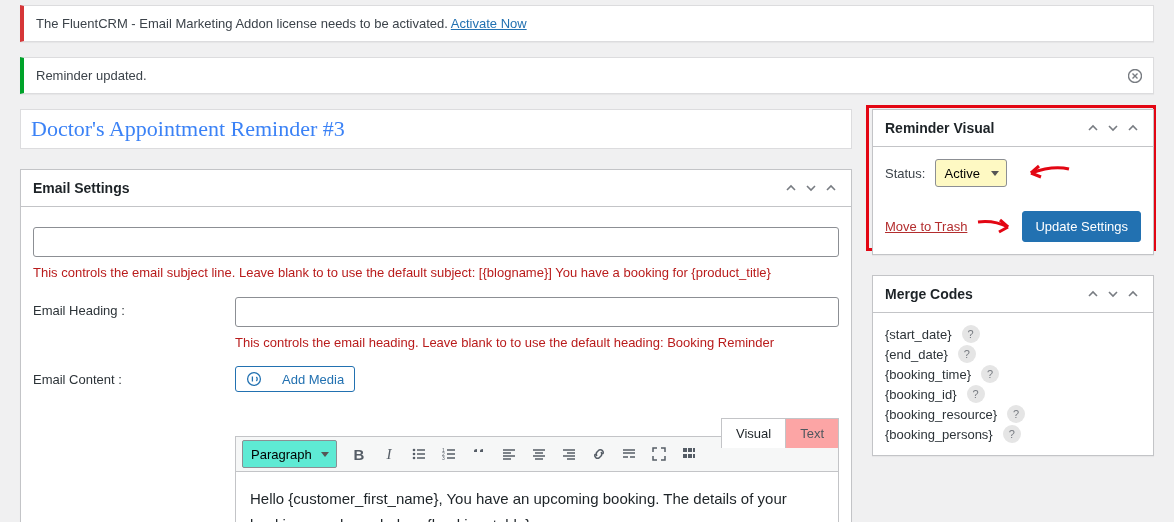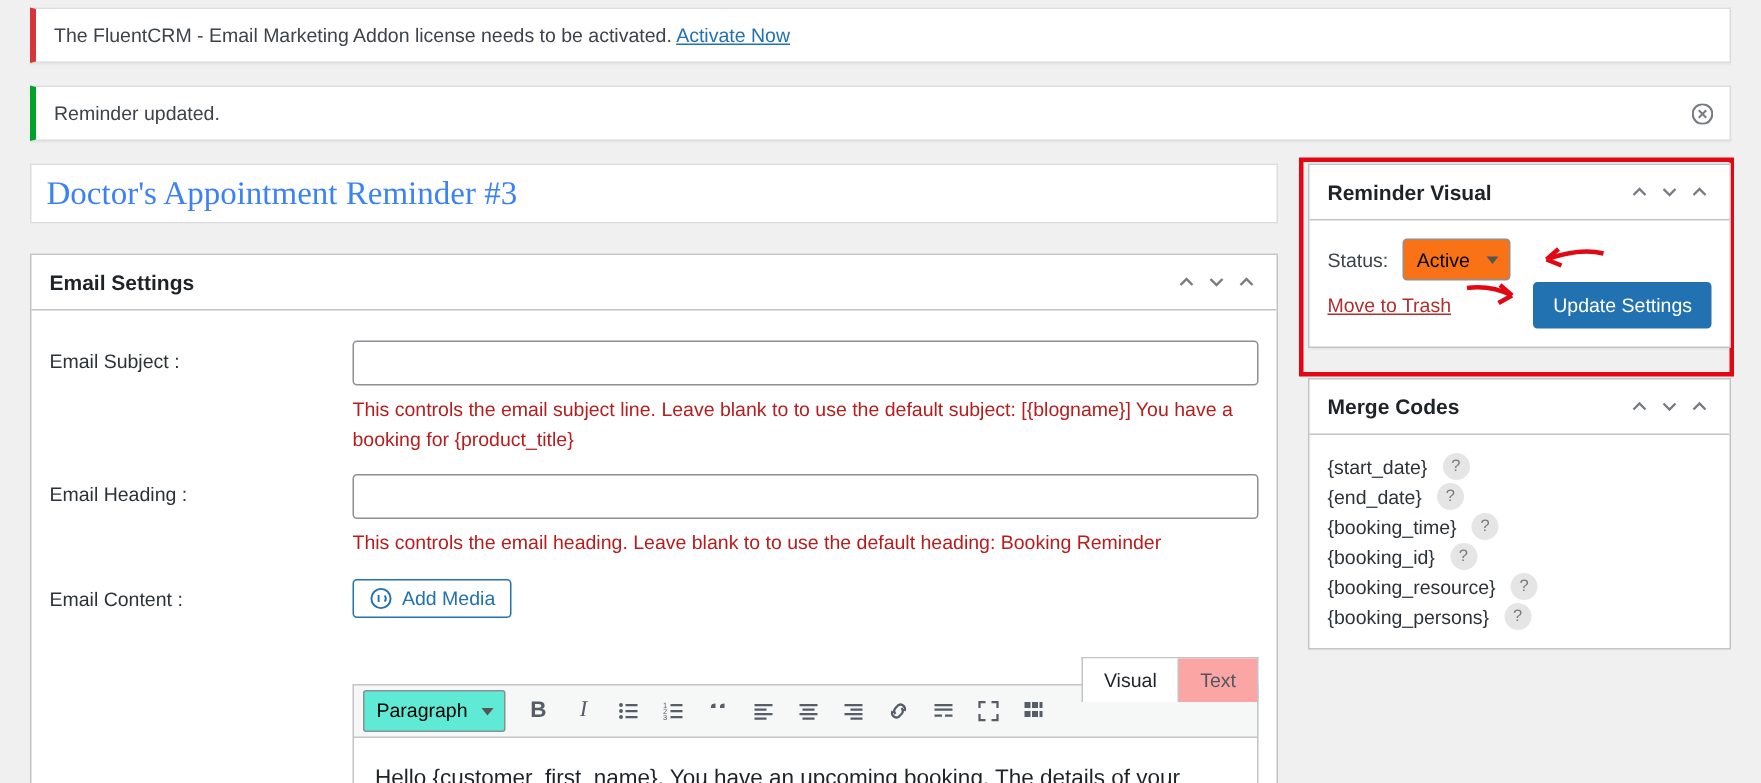--- a/index.html
+++ b/index.html
@@ -17,35 +17,35 @@
   .postbox { background: #fff; border: 1px solid #c3c4c7; box-shadow: 0 1px 1px rgba(0,0,0,.04); margin-bottom: 20px; }
   .postbox h2 { font-size: 14px; font-weight: 600; padding: 10px 12px; border-bottom: 1px solid #c3c4c7; display: flex; align-items: center; justify-content: space-between; color: #1d2327; }
   .handles { display: flex; gap: 4px; color: #787c82; }
   .handle-icon { width: 16px; height: 16px; display: inline-flex; align-items: center; justify-content: center; cursor: pointer; }
   .inside { padding: 12px; }
   .form-row { display: flex; gap: 12px; padding: 8px 0 6px; }
   .form-label { width: 190px; padding-top: 6px; color: #2c3338; }
   .form-field { flex: 1; }
   .text-input { width: 100%; height: 30px; padding: 0 8px; border: 1px solid #8c8f94; border-radius: 3px; background: #fff; }
   .description { color: #b91c1c; margin-top: 6px; font-size: 13px; line-height: 1.5; }
-  .add-media { display: inline-flex; align-items: center; gap: 6px; border: 1px solid #2271b1; color: #2271b1; background: #fff; padding: 4px 10px; border-radius: 3px; cursor: pointer; font-size: 13px; }
+  .add-media { display: inline-flex; align-items: center; gap: 20px; border: 1px solid #2271b1; color: #2271b1; background: #fff; padding: 4px 10px; border-radius: 3px; cursor: pointer; font-size: 13px; }
   .editor-top { display: flex; justify-content: space-between; align-items: flex-end; margin-top: 14px; }
   .editor-tabs { display: flex; border: 1px solid #c3c4c7; border-bottom: none; position: relative; top: 12px; }
   .editor-tab { padding: 7px 14px; font-size: 13px; color: #50575e; cursor: pointer; border-right: 1px solid #c3c4c7; background: #fca5a5; }
   .editor-tab:last-child { border-right: none; }
   .editor-tab.active { background: #fff; color: #1d2327; }
   .toolbar { border: 1px solid #c3c4c7; background: #f6f7f7; padding: 3px 6px; display: flex; align-items: center; gap: 2px; }
   .tb-select { height: 28px; border: 1px solid #8c8f94; border-radius: 2px; background: #5eead4; font-size: 13px; padding: 0 24px 0 8px; appearance: none; position: relative; }
   .tb-select-wrap { position: relative; display: inline-block; margin-right: 6px; }
   .tb-select-wrap::after { content: ''; position: absolute; right: 8px; top: 12px; border-left: 4px solid transparent; border-right: 4px solid transparent; border-top: 5px solid #555; pointer-events: none; }
   .tb-btn { width: 28px; height: 28px; display: inline-flex; align-items: center; justify-content: center; color: #555d66; cursor: pointer; border-radius: 2px; }
   .editor-area { border: 1px solid #c3c4c7; border-top: none; background: #fff; padding: 14px 14px 4px; font-size: 15px; line-height: 1.7; color: #1d2327; min-height: 50px; overflow: hidden; }
   .side-inside { padding: 12px; }
-  .status-row { display: flex; align-items: center; gap: 10px; margin-bottom: 1px; }
-  .status-select { height: 28px; border: 1px solid #8c8f94; border-radius: 3px; padding: 0 26px 0 8px; appearance: none; background: #f97316; font-size: 13px; }
+  .status-row { display: flex; align-items: center; gap: 10px; margin-bottom: 24px; }
+  .status-select { height: 28px; border: 1px solid #8c8f94; border-radius: 3px; padding: 0 26px 0 8px; appearance: none; background: #fef9c3; font-size: 13px; }
   .trash-link { color: #b32d2e; text-decoration: underline; cursor: pointer; }
   .button-primary { background: #2271b1; color: #fff; border: 1px solid #2271b1; border-radius: 3px; padding: 7px 12px; font-size: 13px; cursor: pointer; }
   .actions-row { display: flex; align-items: center; justify-content: space-between; }
   .merge-list { display: flex; flex-direction: column; gap: 2px; }
   .merge-item { display: flex; align-items: center; gap: 10px; }
   .merge-text { color: #2c3338; }
   .help-circle { width: 18px; height: 18px; border-radius: 50%; background: #e5e5e5; color: #787c82; display: inline-flex; align-items: center; justify-content: center; font-size: 11px; cursor: help; }
   .red-outline { border: 3px solid #e30613; position: absolute; pointer-events: none; }
   .arrow { position: absolute; pointer-events: none; }
   svg { display: block; }
@@ -92,21 +92,20 @@
             <span class="handle-icon">
                 <svg width="12" height="12" viewBox="0 0 12 12">
                   <path d="M2 8 L6 4 L10 8" fill="none" stroke="currentColor" stroke-width="1.6"></path>
                 </svg>
               </span>
           </span>
         </h2>
         <div class="inside">
 
           <div class="form-row">
-            <div class="form-label">Email Subject :</div>
             <div class="form-field">
               <input class="text-input" type="text" value="" style="">
               <div class="description">This controls the email subject line. Leave blank to to use the default subject: [{blogname}] You have a booking for {product_title}</div>
             </div>
           </div>
 
           <div class="form-row">
             <div class="form-label">Email Heading :</div>
             <div class="form-field">
               <input class="text-input" type="text" value="" style="">
@@ -250,21 +249,21 @@
                 <option>Active</option>
               </select>
             </span>
             <svg class="arrow" width="48" height="20" viewBox="0 0 48 20" style="position:static">
                 <path d="M46 6 Q30 2 8 10" stroke="#e30613" stroke-width="3" fill="none"></path>
                 <path d="M8 10 L16 3 M8 10 L18 14" stroke="#e30613" stroke-width="3" fill="none"></path>
               </svg>
           </div>
           <div class="actions-row">
             <span class="trash-link">Move to Trash</span>
-            <span style="display:inline-flex;align-items:flex-start;gap:6px">
+            <span style="display:inline-flex;align-items:center;gap:6px">
               <svg class="arrow" width="40" height="18" viewBox="0 0 40 18" style="position:static">
                   <path d="M2 4 Q18 2 32 9" stroke="#e30613" stroke-width="3" fill="none"></path>
                   <path d="M32 9 L24 2 M32 9 L23 14" stroke="#e30613" stroke-width="3" fill="none"></path>
                 </svg>
               <button class="button-primary">Update Settings</button>
             </span>
           </div>
         </div>
       </div>
 

